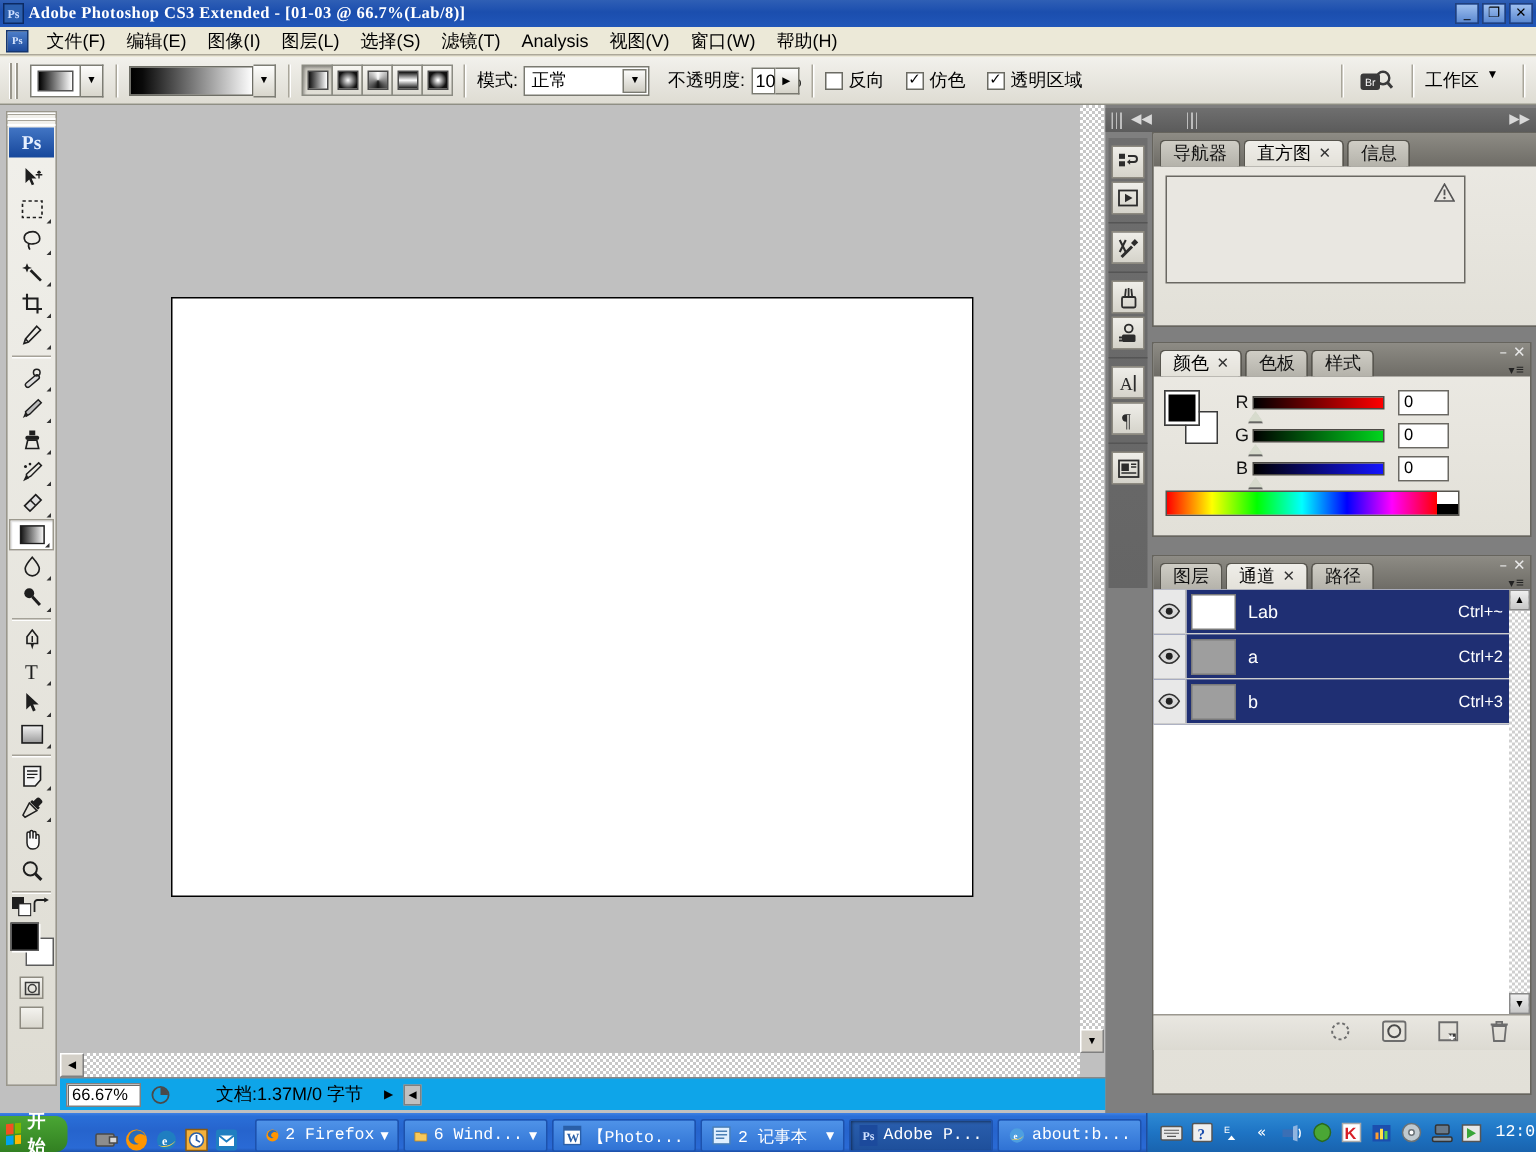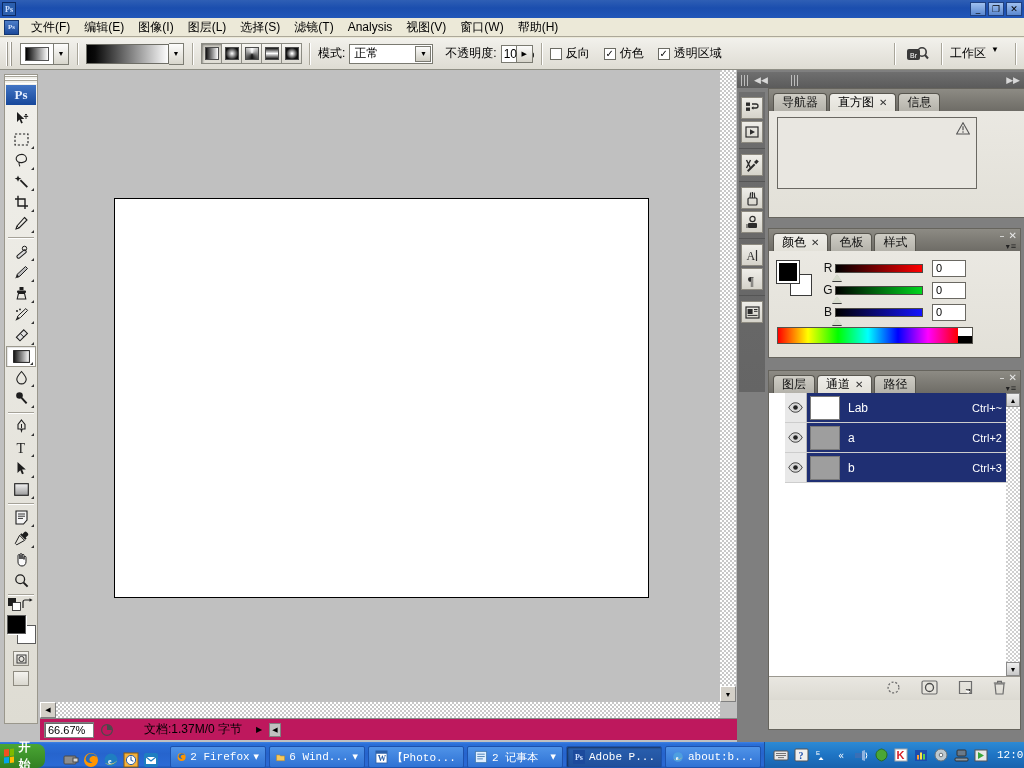--- a/index.html
+++ b/index.html
@@ -198,21 +198,21 @@
   .qm-btn { width: 16px; height: 15px; border: 1px solid #8e8b81;
     background: linear-gradient(to bottom,#f4f3ef,#d9d7ce);
     display: flex; align-items: center; justify-content: center; }
   .screenmodes { display: flex; justify-content: center; gap: 1px; margin-top: 5px; }
   .sm-btn { width: 16px; height: 15px; border: 1px solid #8e8b81;
     background: linear-gradient(to bottom,#f4f3ef,#d9d7ce); }
 
   
   .statusbar {
     position: absolute; left: 40px; top: 718px; width: 697px; height: 22px;
-    background: #be185d; border-top: 1px solid #878787;
+    background: #0ea5e9; border-top: 1px solid #878787;
     display: flex; align-items: center; padding-left: 4px;
   }
   .zoom-box {
     width: 50px; height: 16px; background: #fff; border: 1px solid #808080;
     font-size: 11px; display: flex; align-items: center; padding-left: 3px;
     box-shadow: inset 1px 1px 0 #6a6a6a;
   }
   .sb-icon { width: 18px; height: 16px; margin-left: 4px;
     display: flex; align-items: center; justify-content: center; }
   .sb-text { font-size: 12px; margin-left: 28px; color: #000; white-space: nowrap; }
@@ -316,21 +316,21 @@
   }
   .ramp { margin: 4px 0 0 0; width: 196px; height: 17px;
     border: 1px solid #55534d; display: flex; }
   .ramp-main { flex: 1;
     background: linear-gradient(to right,#ff0000,#ffff00,#00ff00,#00ffff,#0000ff,#ff00ff,#ff0000);
   }
   .ramp-bw { width: 14px; display: flex; flex-direction: column; }
 
   
   #panelLayers { left: 768px; top: 370px; width: 253px; height: 360px; }
-  .chan-list { background: #fff; height: 283px; position: relative; overflow: hidden; padding-left: 16px; }
+  .chan-list { background: #fff; height: 283px; position: relative; overflow: hidden; }
   .chan-row {
     height: 30px; display: flex; align-items: center;
     background: #1f2f73; color: #fff; border-bottom: 1px solid #cdcdcd;
   }
   .chan-eye { width: 22px; display: flex; align-items: center; justify-content: center;
     background: #e8e8e8; height: 100%; border-right: 1px solid #b8b8b8; }
   .chan-thumb { width: 30px; height: 24px; border: 1px solid #7a7a7a; margin-left: 3px; }
   .chan-name { margin-left: 8px; font-size: 12px; }
   .chan-key { margin-left: auto; margin-right: 18px; font-size: 11px; }
   .chan-scroll { position: absolute; right: 0; top: 0; width: 14px; height: 100%;
@@ -384,20 +384,21 @@
   .tray-time { color: #fff; font-size: 11px; margin-left: 4px;
     font-family: "Liberation Mono", monospace; }
 </style>
 </head>
 <body>
 
 <div id="app">
 
   <div class="titlebar">
     <div class="ps-badge">Ps</div>
+    <div class="title-text">Adobe Photoshop CS3 Extended - [01-03 @ 66.7%(Lab/8)]</div>
     <div class="wincontrols">
       <div class="wc">_</div>
       <div class="wc">❐</div>
       <div class="wc">✕</div>
     </div>
   </div>
 
   <div class="menubar">
     <div class="menu-ps-icon">Ps</div>
     <div class="menu-item">文件(F)</div>

